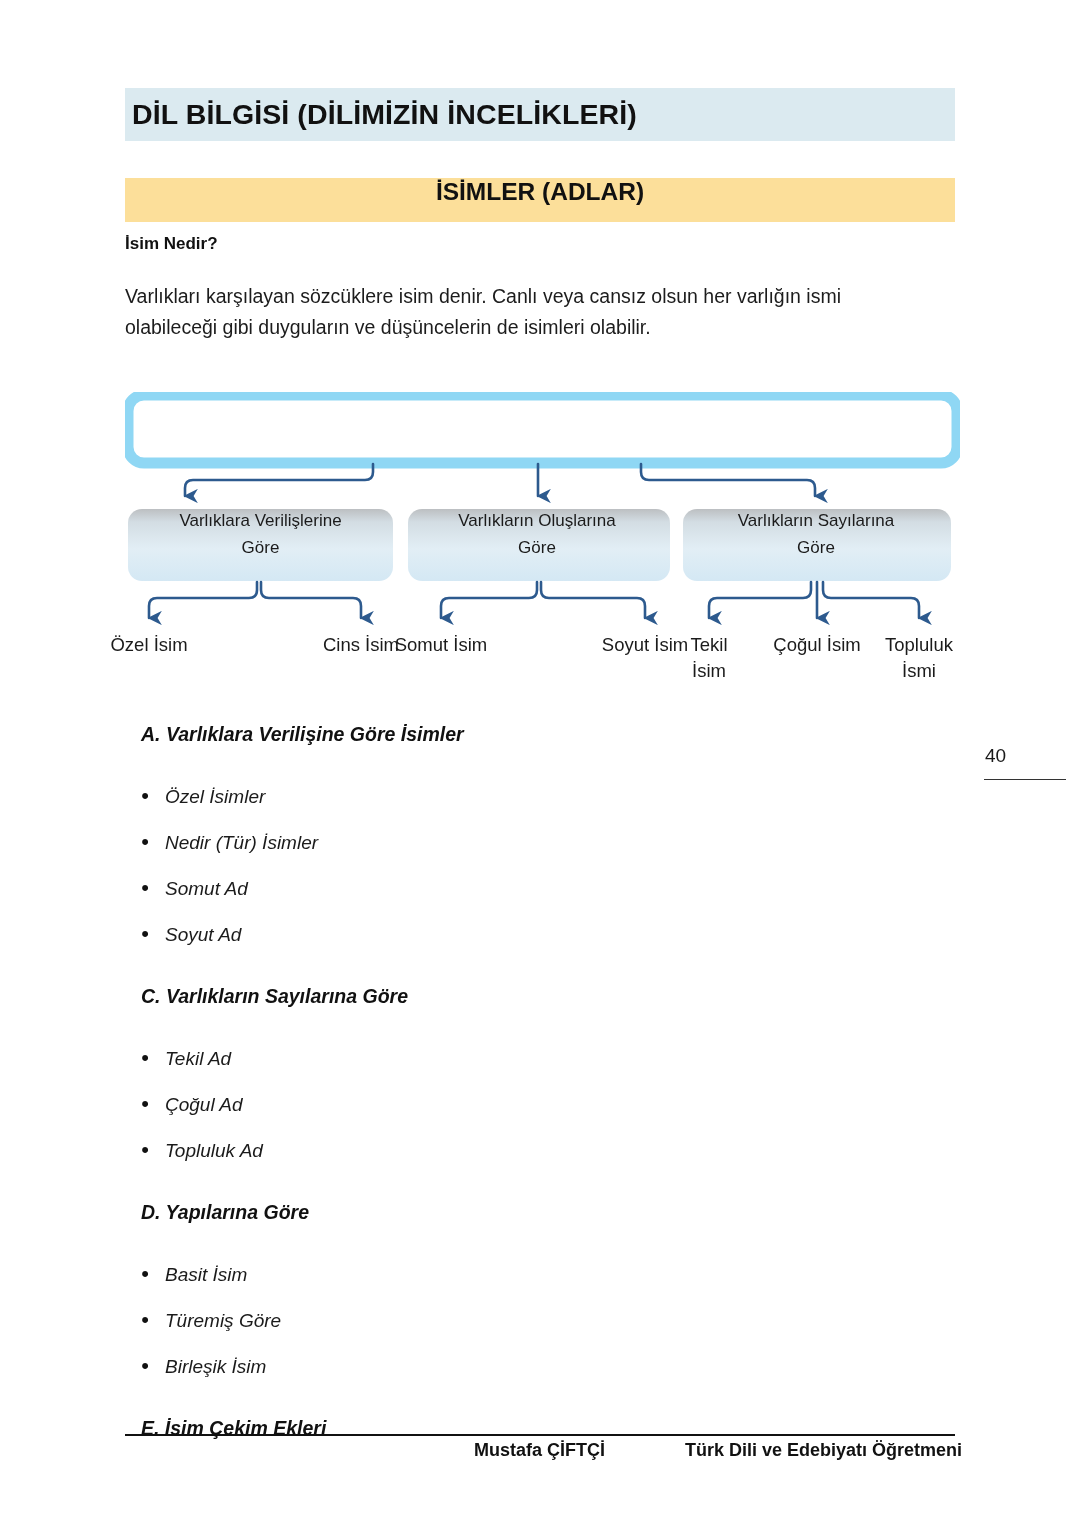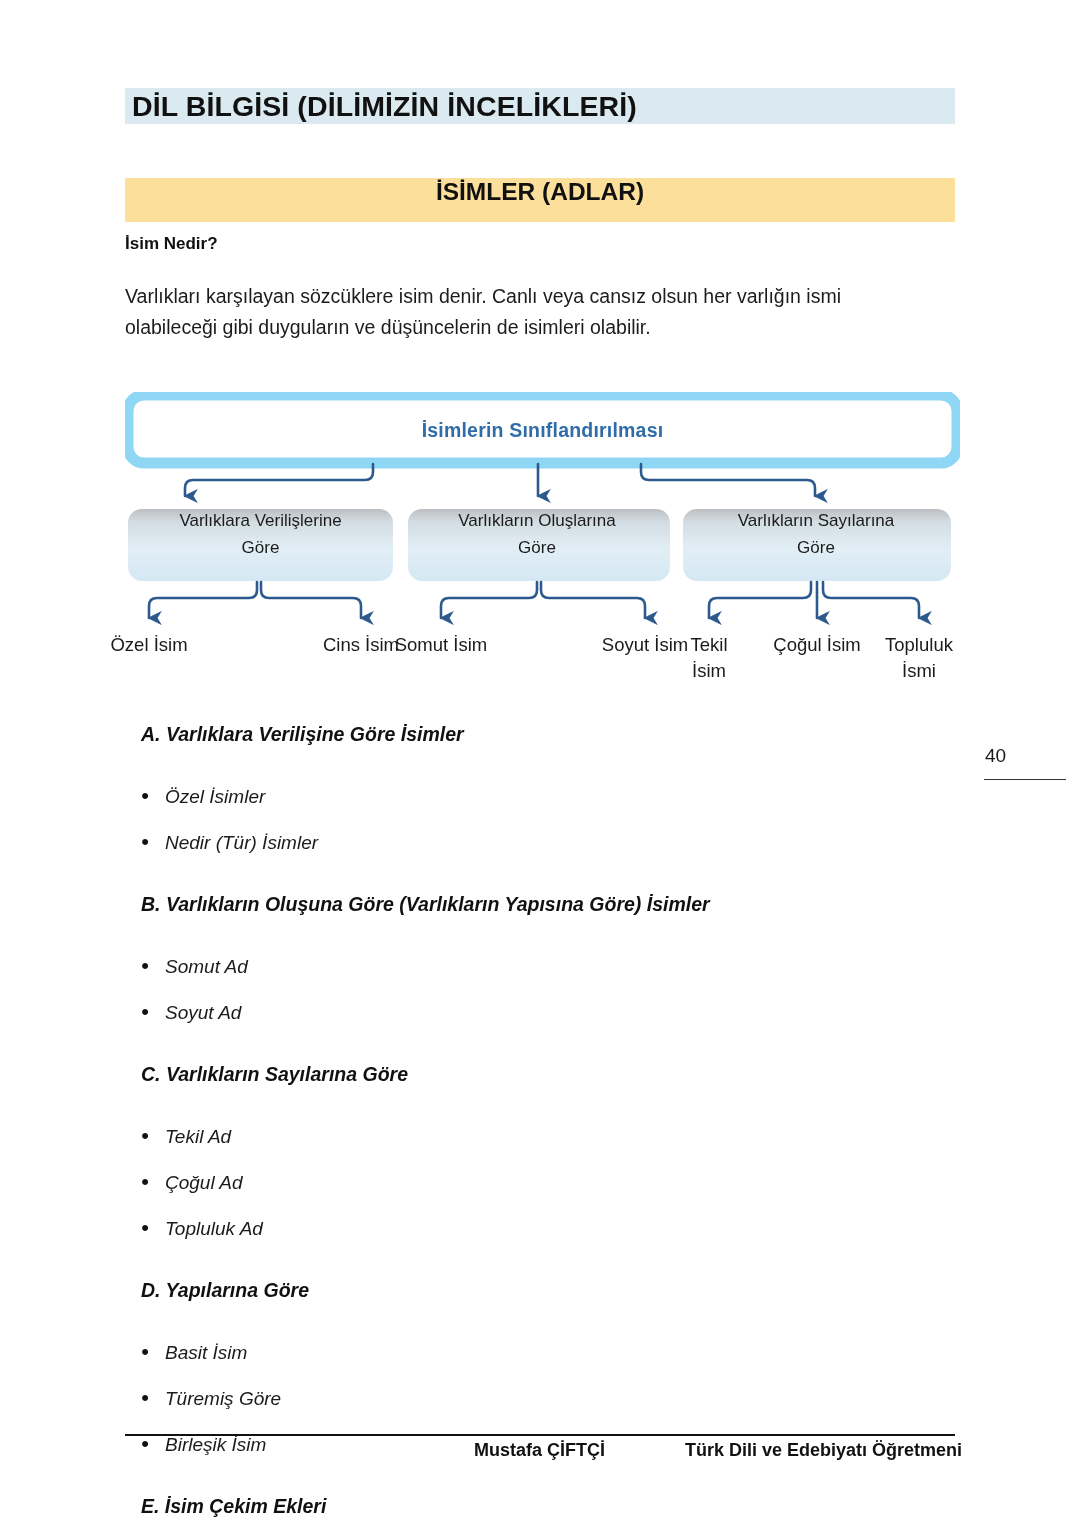--- a/index.html
+++ b/index.html
@@ -20,21 +20,21 @@
     position: absolute;
     inset: 0;
   }
 
   
   .bar-blue {
     position: absolute;
     left: 125px;
     top: 88px;
     width: 830px;
-    height: 36px;
+    height: 53px;
     background: #dbeaf0;
     display: flex;
     align-items: center;
     box-sizing: border-box;
     padding-left: 7px;
   }
   .bar-blue .txt {
     font-size: 28.5px;
     font-weight: bold;
     letter-spacing: 0.1px;
@@ -251,21 +251,20 @@
 
         <path d="M412,190 L412,198 Q412,206 404,206 L324,206 Q316,206 316,214 L316,226" marker-end="url(#arw)"></path>
         <path d="M416,190 L416,198 Q416,206 424,206 L512,206 Q520,206 520,214 L520,226" marker-end="url(#arw)"></path>
 
         <path d="M686,190 L686,198 Q686,206 678,206 L592,206 Q584,206 584,214 L584,226" marker-end="url(#arw)"></path>
         <path d="M692,190 L692,226" marker-end="url(#arw)"></path>
         <path d="M698,190 L698,198 Q698,206 706,206 L786,206 Q794,206 794,214 L794,226" marker-end="url(#arw)"></path>
       </g>
     </svg>
 
-    <div class="dg-root-label">İsimlerin Sınıflandırılması</div>
 
     <div class="dg-cat c0" style="white-space:pre-line;">Varlıklara Verilişlerine
 Göre</div>
     <div class="dg-cat c1" style="white-space:pre-line;">Varlıkların Oluşlarına
 Göre</div>
     <div class="dg-cat c2" style="white-space:pre-line;">Varlıkların Sayılarına
 Göre</div>
 
     <div class="dg-leaf" style="left:-26px; top:240px; width:100px;">Özel İsim</div>
     <div class="dg-leaf" style="left:186px; top:240px; width:100px;">Cins İsim</div>
@@ -285,21 +284,20 @@
     <div class="sec-head">A. Varlıklara Verilişine Göre İsimler</div>
     <div class="bullet-row">
       <span class="bullet-dot">•</span>
       <span class="bullet-label">Özel İsimler</span>
     </div>
     <div class="bullet-row">
       <span class="bullet-dot">•</span>
       <span class="bullet-label">Nedir (Tür) İsimler</span>
     </div>
 
-    <div class="sec-head">B. Varlıkların Oluşuna Göre (Varlıkların Yapısına Göre) İsimler</div>
     <div class="bullet-row">
       <span class="bullet-dot">•</span>
       <span class="bullet-label">Somut Ad</span>
     </div>
     <div class="bullet-row">
       <span class="bullet-dot">•</span>
       <span class="bullet-label">Soyut Ad</span>
     </div>
 
     <div class="sec-head">C. Varlıkların Sayılarına Göre</div>

